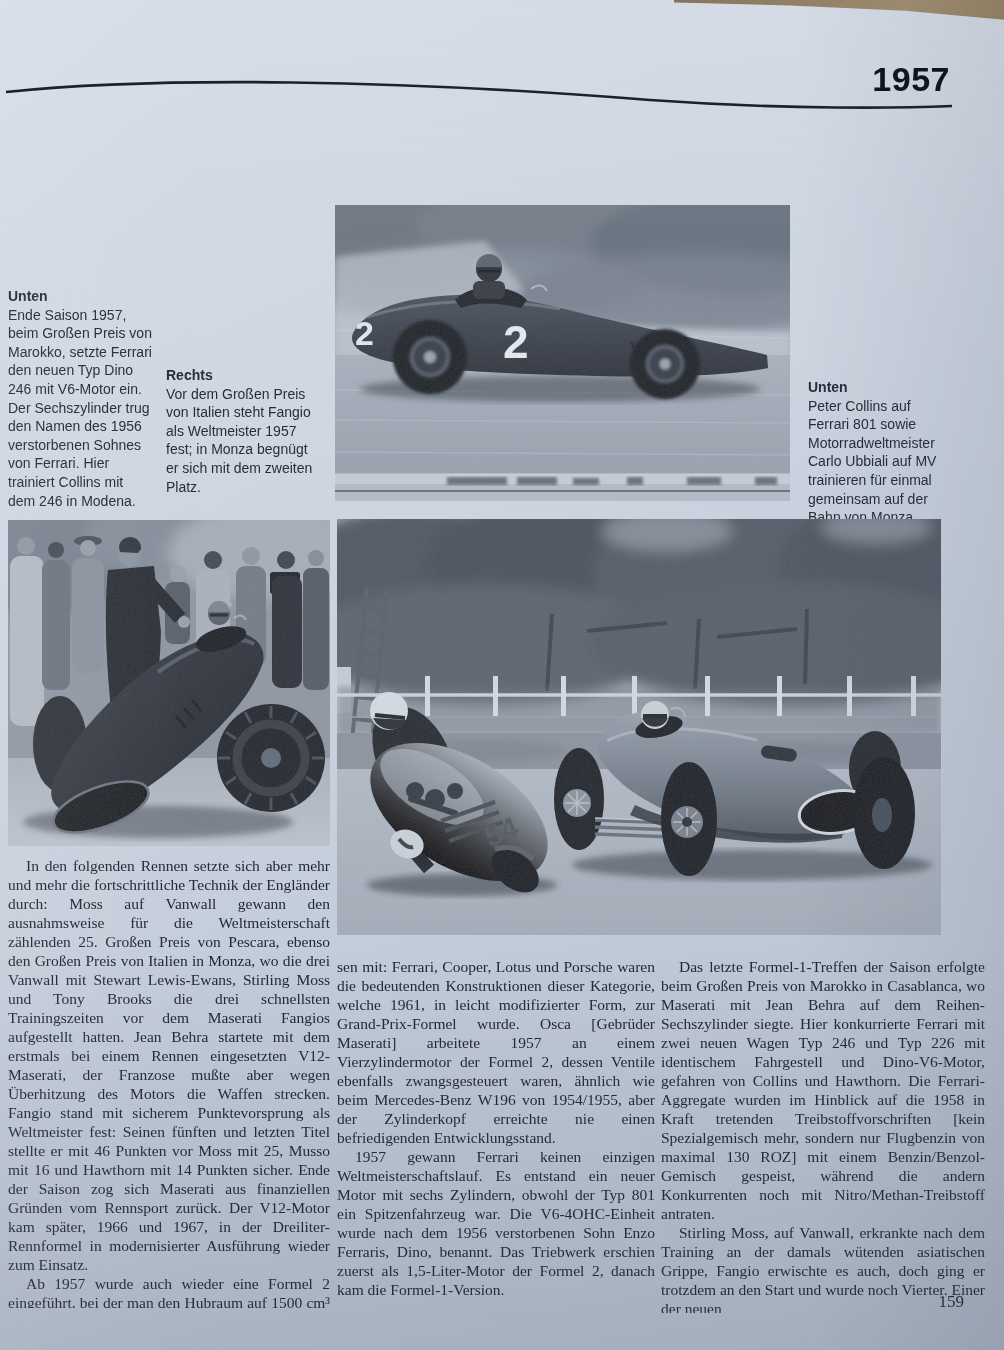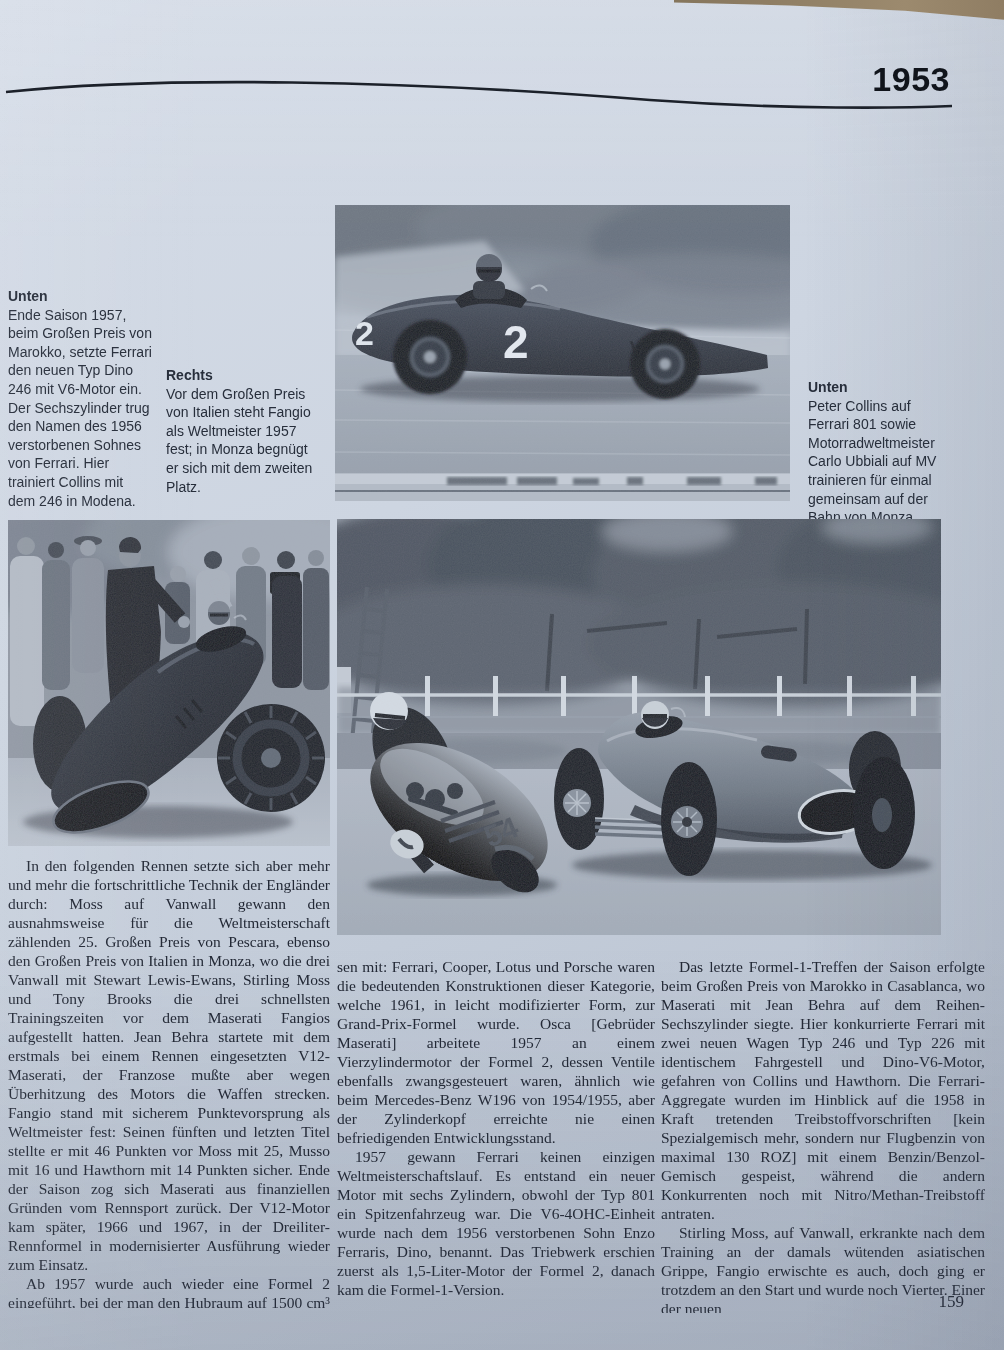--- a/index.html
+++ b/index.html
@@ -103,21 +103,21 @@
       </linearGradient>
     </defs>
   </svg>
 
   <div class="desk-corner"></div>
 
   <svg class="rule-top" viewBox="0 0 1004 130">
     <path d="M6,92 C160,76 400,80 650,100 C790,110 905,108 952,106" fill="none" stroke="#1c212a" stroke-width="2.6"></path>
   </svg>
 
-  <div class="year">1953</div>
+  <div class="year">1957</div>
 
   <div class="caption caption-left">
     <span class="cap-title">Unten</span>
     <span>Ende Saison 1957, beim Großen Preis von Marokko, setzte Ferrari den neuen Typ Dino 246 mit V6-Motor ein. Der Sechszylinder trug den Namen des 1956 verstorbenen Sohnes von Ferrari. Hier trainiert Collins mit dem 246 in Modena.</span>
   </div>
   <div class="caption caption-mid">
     <span class="cap-title">Rechts</span>
     <span>Vor dem Großen Preis von Italien steht Fangio als Weltmeister 1957 fest; in Monza begnügt er sich mit dem zweiten Platz.</span>
   </div>
   <div class="caption caption-right">

